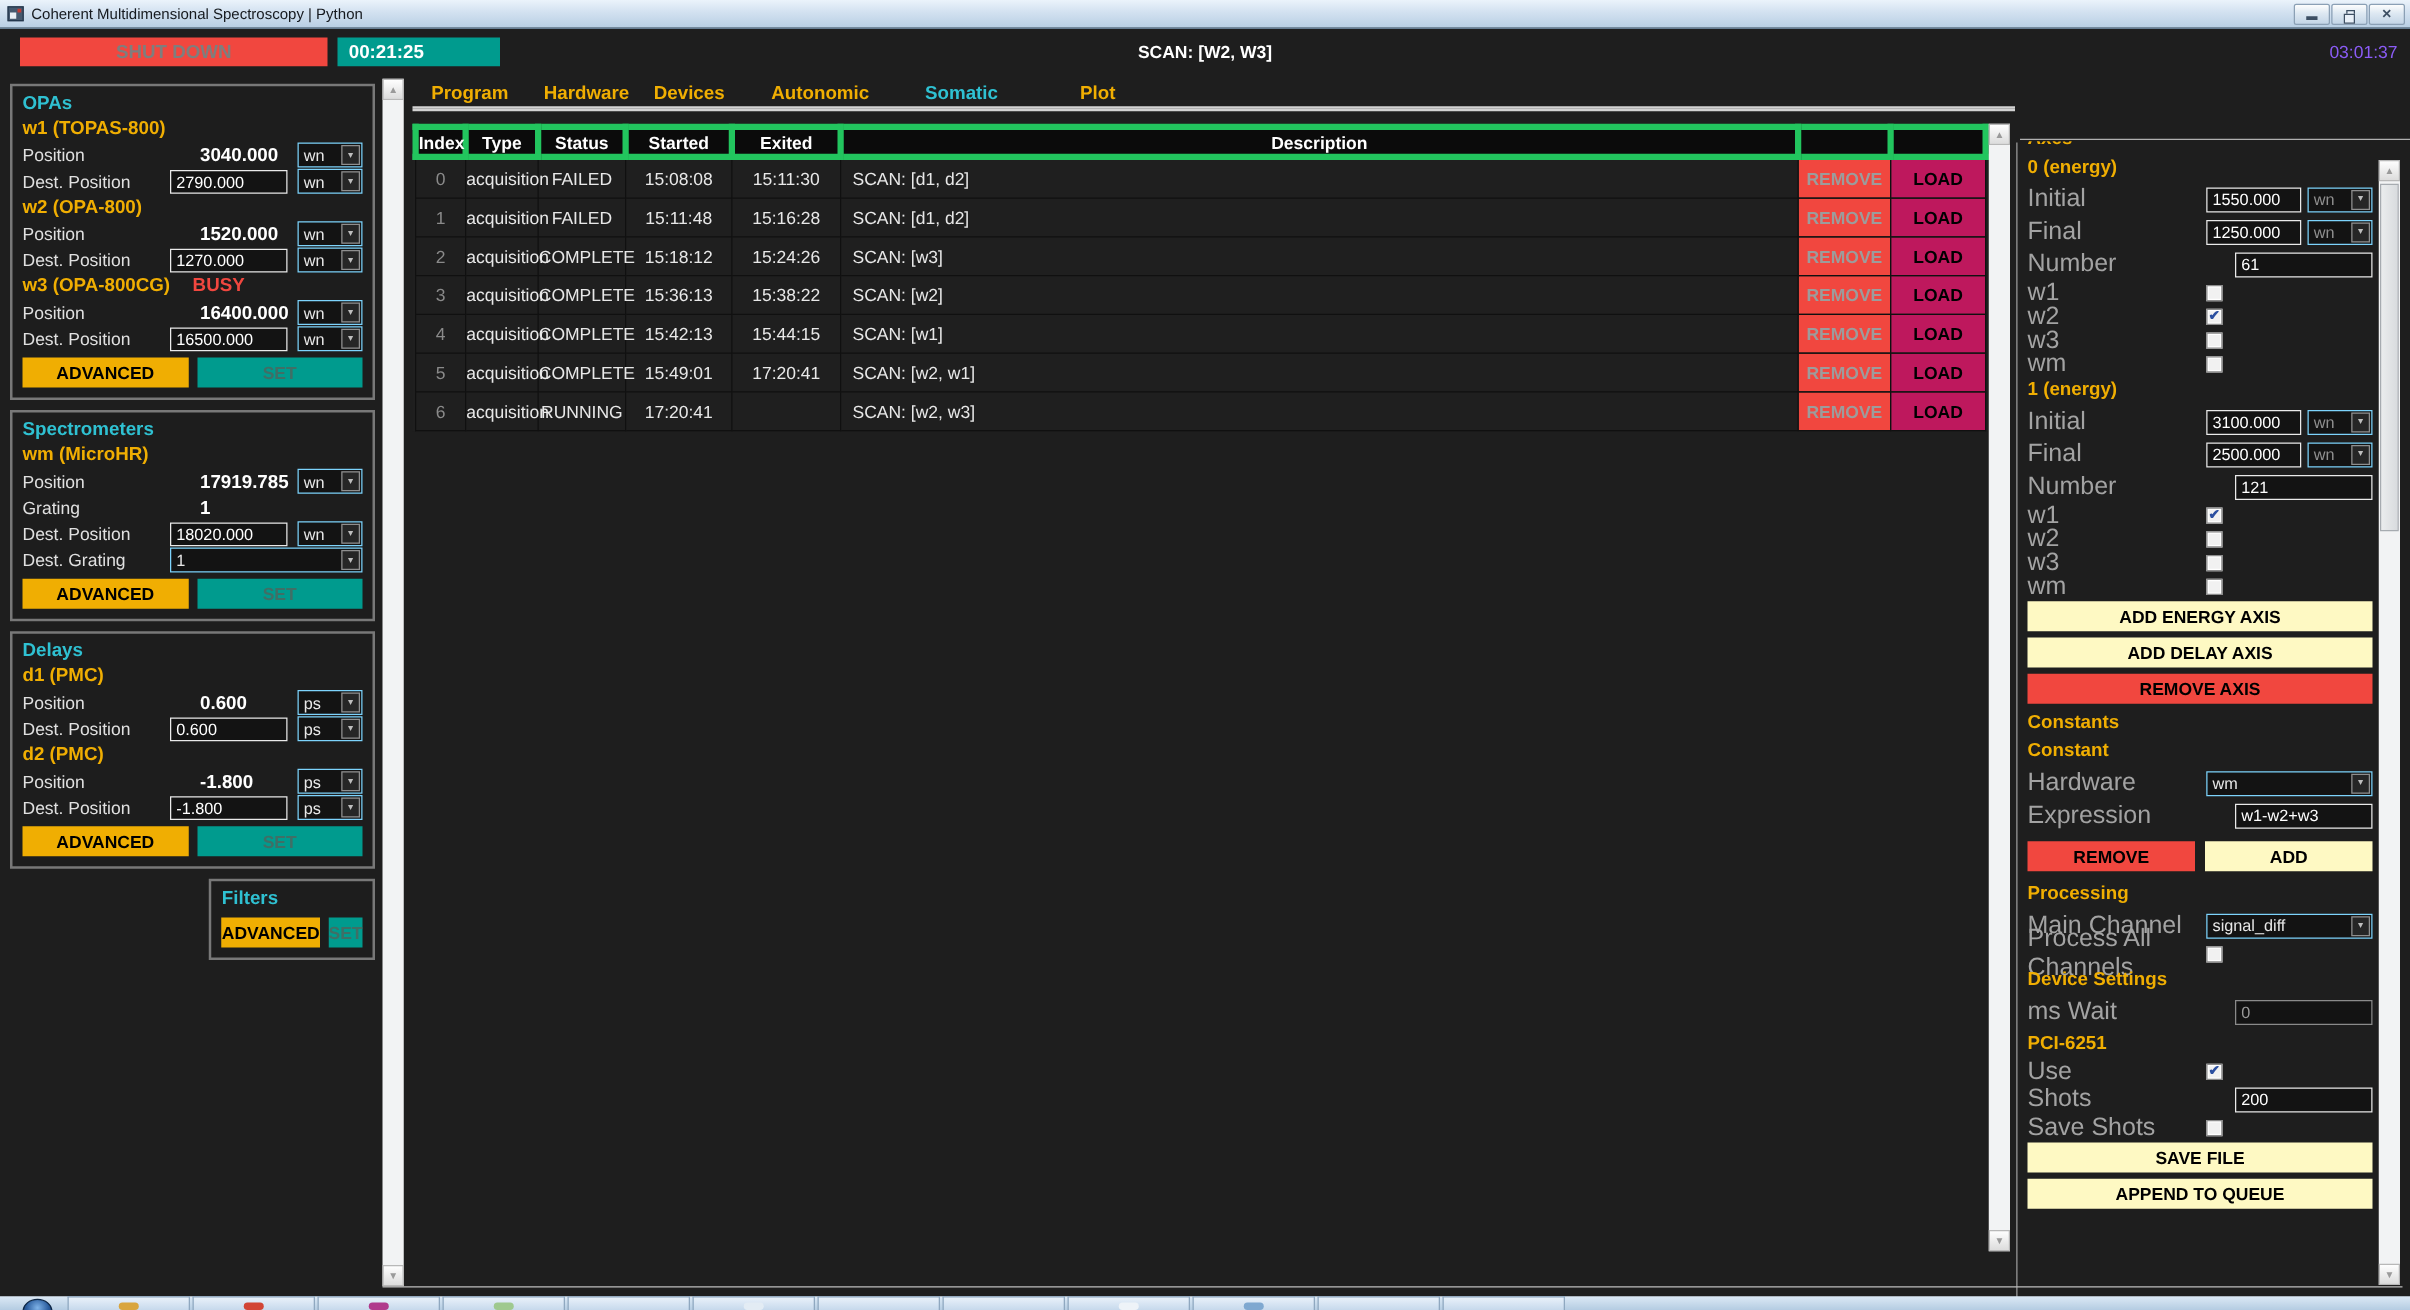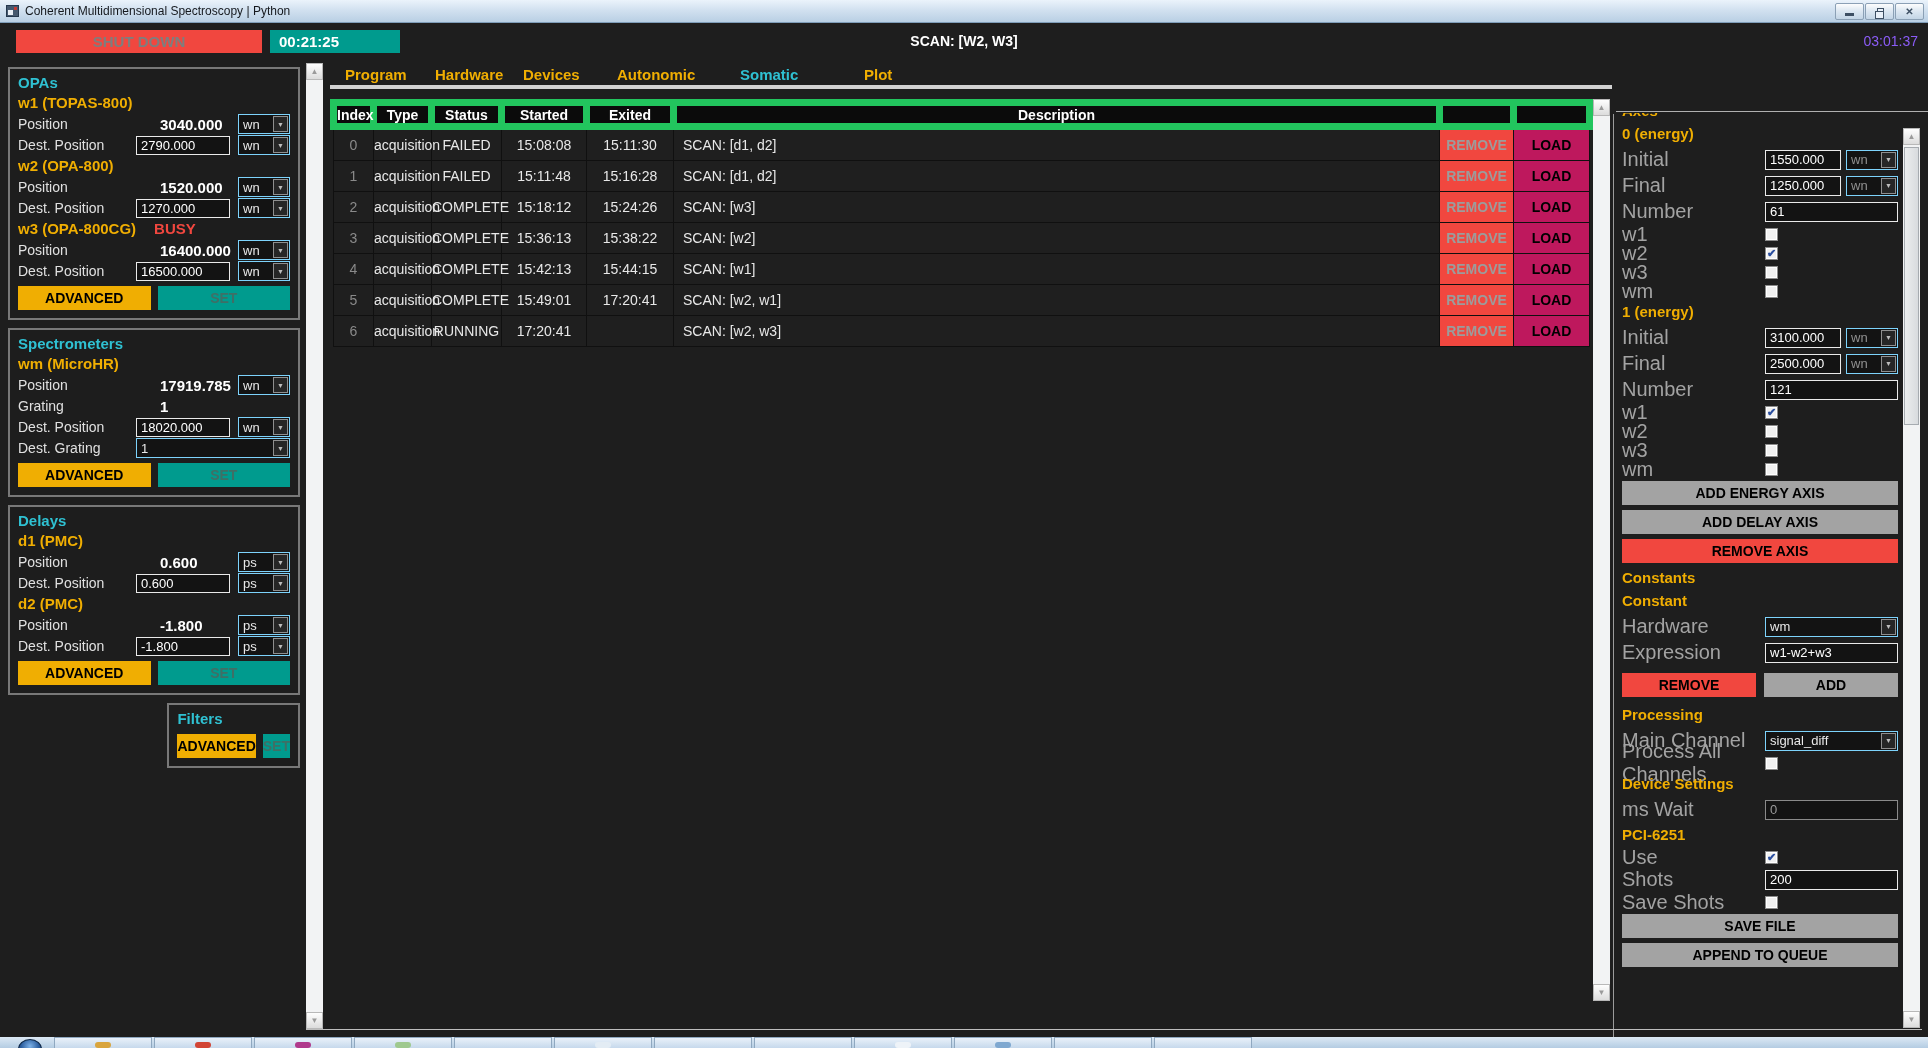--- a/index.html
+++ b/index.html
@@ -77,21 +77,21 @@
   .center-col { position:absolute; left:330px; top:41px; width:1282px; }
   .tabs-row { position:relative; height:21px; }
   .tabs-row.sub { margin-top:6px; height:22px; }
   .tab { position:absolute; top:0; font-weight:bold; font-size:15px; color:#f0ae02; line-height:21px; cursor:default; }
   .tab.active { color:#2fc1d2; }
   .underline { height:2px; background:#d2d2d2; }
 
   .table-wrap { margin-top:10px; display:flex; align-items:flex-start; }
   table.qtable { border-collapse:collapse; table-layout:fixed; width:1256px; background:#1f1f1f; }
   .qtable th { background:#0b0b0b; color:#fff; font-weight:bold; font-size:14px; height:24px;
-    border:7px solid #22c55e; padding:0; }
+    border:5px solid #22c55e; padding:0; }
   .qtable td { height:30px; font-size:14px; color:#e8e8e8; border:1px solid #101010; text-align:center; padding:0; }
   .qtable td.idx { color:#8a8a8a; }
   .qtable td.desc { text-align:left; padding-left:9px; }
   .qtable td.btn-cell { padding:0; }
   .row-btn { width:100%; height:30px; display:flex; align-items:center; justify-content:center; font-weight:bold; font-size:14px; }
   .row-btn.remove { background:#f1473f; color:#9c9c9c; }
   .row-btn.load { background:#be185d; color:#000; }
   .qscroll { position:relative; width:17px; height:902px; background:#f2f3f4; flex:none; }
 
   .vsep { position:absolute; left:1613px; top:91px; width:1px; height:938px; background:#9b9b9b; }
@@ -101,31 +101,31 @@
   
   .right-col { position:absolute; left:1622px; top:90px; width:276px; }
   .axes-clip { height:8px; overflow:hidden; }
   .axes-clip .rheader { display:block; margin-top:-12px; }
   .rheader { color:#f0ae02; font-weight:bold; font-size:15px; height:20px; line-height:20px; margin:3px 0 2px; }
   .rrow { display:flex; align-items:center; height:21px; margin:5px 0; }
   .rrow.cb { height:14px; margin:5px 0 4px; }
   .rlabel { flex:1; color:#a3a3a3; font-size:20px; }
   .rinput { width:76px; margin-right:5px; flex:none; background:#131313; border:1px solid #eaeaea;
     color:#fff; font-size:13px; height:20px; padding:0 4px; outline:none; }
-  .rinput.wide { width:133px; margin-right:0; }
+  .rinput.wide { width:110px; margin-right:0; }
   .rinput.dis { border-color:#8a8a8a; color:#9a9a9a; }
   .ctrl-zone { width:133px; flex:none; display:flex; align-items:center; }
   .checkbox { width:13px; height:13px; background:#f1f1f1; border:1px solid #8b8b8b;
     box-shadow:inset 0 0 0 1px #fff; position:relative; flex:none; }
   .checkbox .cglyph { display:none; }
   .checkbox.checked .cglyph { display:block; color:#2b4fa0; font-size:11px; line-height:11px;
     text-align:center; font-weight:bold; }
   .rbtn { height:24px; margin:5px 0; display:flex; align-items:center; justify-content:center;
     font-weight:bold; font-size:14px; }
-  .rbtn.teal { background:#a3a3a3; color:#000; }
+  .rbtn.teal { background:#fef9c3; color:#000; }
   .rbtn.red { background:#f1473f; color:#000; }
   .half-row { display:flex; gap:8px; }
   .half-row .rbtn { flex:1; }
 
   
   .taskbar { position:absolute; bottom:0; left:0; right:0; height:11px;
     background:linear-gradient(180deg,#dce9f5,#b4cce2); display:flex; z-index:40; }
   .tb-orb { width:54px; height:100%; position:relative; flex:none; }
   .orb-circle { width:24px; height:20px; border-radius:50%; margin:2px 0 0 18px;
     background:radial-gradient(circle at 50% 35%,#7fb3e8 0%,#2b5d9e 55%,#123259 100%); border:1px solid #0e2745; }

